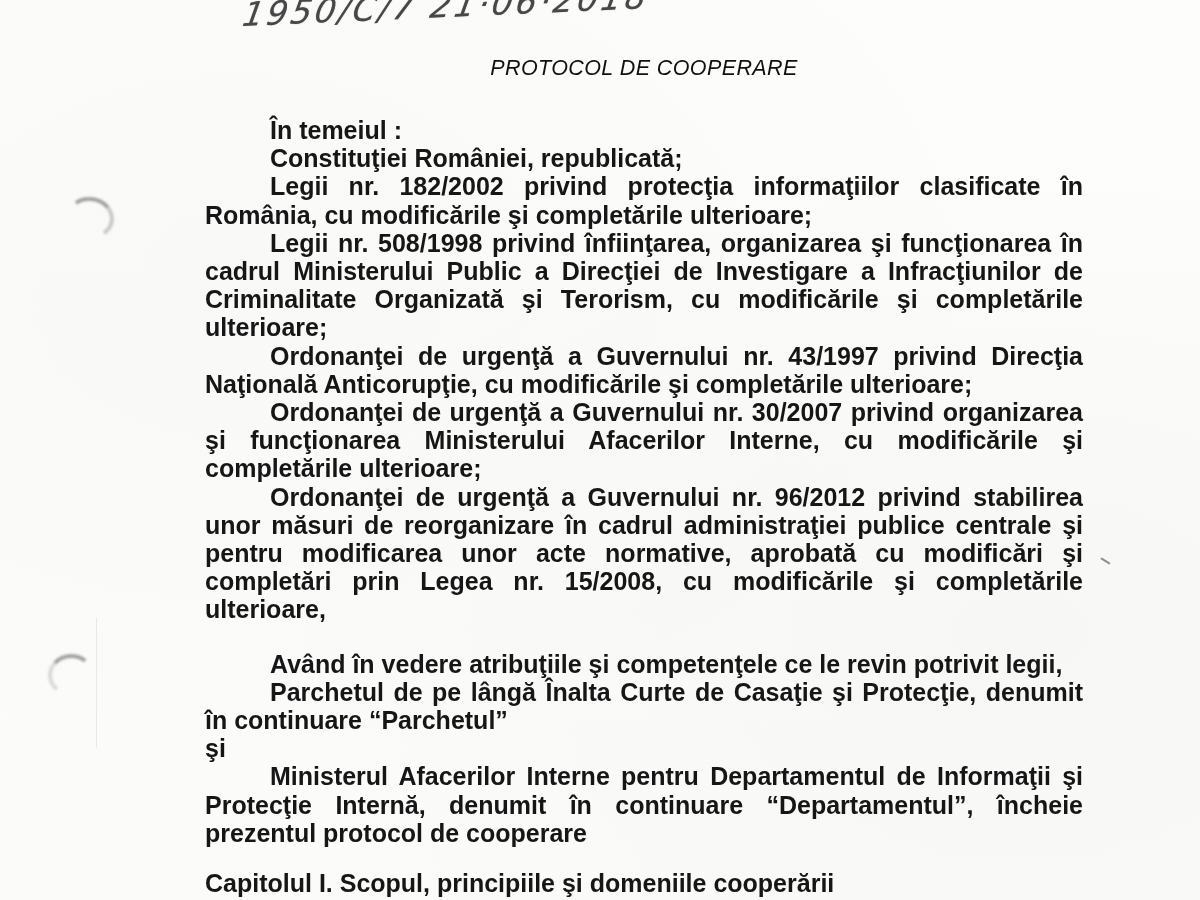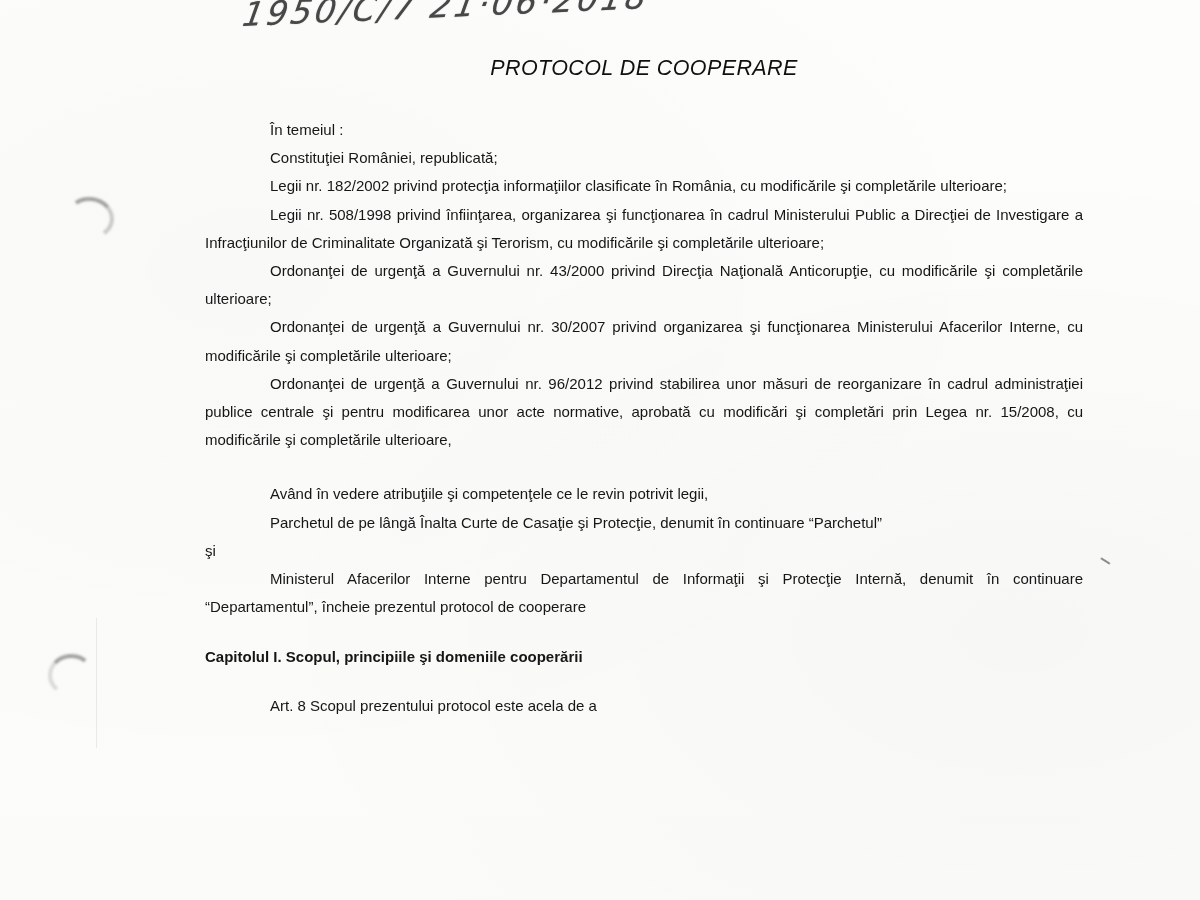--- a/index.html
+++ b/index.html
@@ -43,24 +43,25 @@
     letter-spacing: 0.4px;
     color: #101010;
   }
 
   .column {
     position: absolute;
     left: 205px; top: 116px; width: 878px;
   }
   .column p {
     margin: 0;
-    font-size: 15px;
+    font-size: 25px;
     line-height: 28.2px;
     text-align: justify;
     color: #161616;
+    font-weight: bold;
   }
   .column p.indent { text-indent: 65px; }
   .gap-above { margin-top: 26px !important; }
 
   .chapter-heading {
     margin-top: 22px !important;
     text-align: right;
     font-weight: bold;
     font-size: 20px;
     color: #0f0f0f;
@@ -115,21 +116,21 @@
   <div class="crease-line"></div>
   <div class="stray-tick"></div>
 
   <div class="doc-title">PROTOCOL DE COOPERARE</div>
 
   <div class="column">
     <p class="indent">În temeiul :</p>
     <p class="indent">Constituţiei României, republicată;</p>
     <p class="indent">Legii nr. 182/2002 privind protecţia informaţiilor clasificate în România, cu modificările şi completările ulterioare;</p>
     <p class="indent">Legii nr. 508/1998 privind înfiinţarea, organizarea şi funcţionarea în cadrul Ministerului Public a Direcţiei de Investigare a Infracţiunilor de Criminalitate Organizată şi Terorism, cu modificările şi completările ulterioare;</p>
-    <p class="indent">Ordonanţei de urgenţă a Guvernului nr. 43/2000 privind Direcţia Naţională Anticorupţie, cu modificările şi completările ulterioare;</p>
+    <p class="indent">Ordonanţei de urgenţă a Guvernului nr. 43/1997 privind Direcţia Naţională Anticorupţie, cu modificările şi completările ulterioare;</p>
     <p class="indent">Ordonanţei de urgenţă a Guvernului nr. 30/2007 privind organizarea şi funcţionarea Ministerului Afacerilor Interne, cu modificările şi completările ulterioare;</p>
     <p class="indent">Ordonanţei de urgenţă a Guvernului nr. 96/2012 privind stabilirea unor măsuri de reorganizare în cadrul administraţiei publice centrale şi pentru modificarea unor acte normative, aprobată cu modificări şi completări prin Legea nr. 15/2008, cu modificările şi completările ulterioare,</p>
     <p class="indent gap-above">Având în vedere atribuţiile şi competenţele ce le revin potrivit legii,</p>
     <p class="indent">Parchetul de pe lângă Înalta Curte de Casaţie şi Protecţie, denumit în continuare “Parchetul”</p>
     <p>şi</p>
     <p class="indent">Ministerul Afacerilor Interne pentru Departamentul de Informaţii şi Protecţie Internă, denumit în continuare “Departamentul”, încheie prezentul protocol de cooperare</p>
     <p class="chapter-heading">Capitolul I. Scopul, principiile şi domeniile cooperării</p>
     <p class="indent cutoff-line">Art. 8 Scopul prezentului protocol este acela de a</p>
   </div>
 

